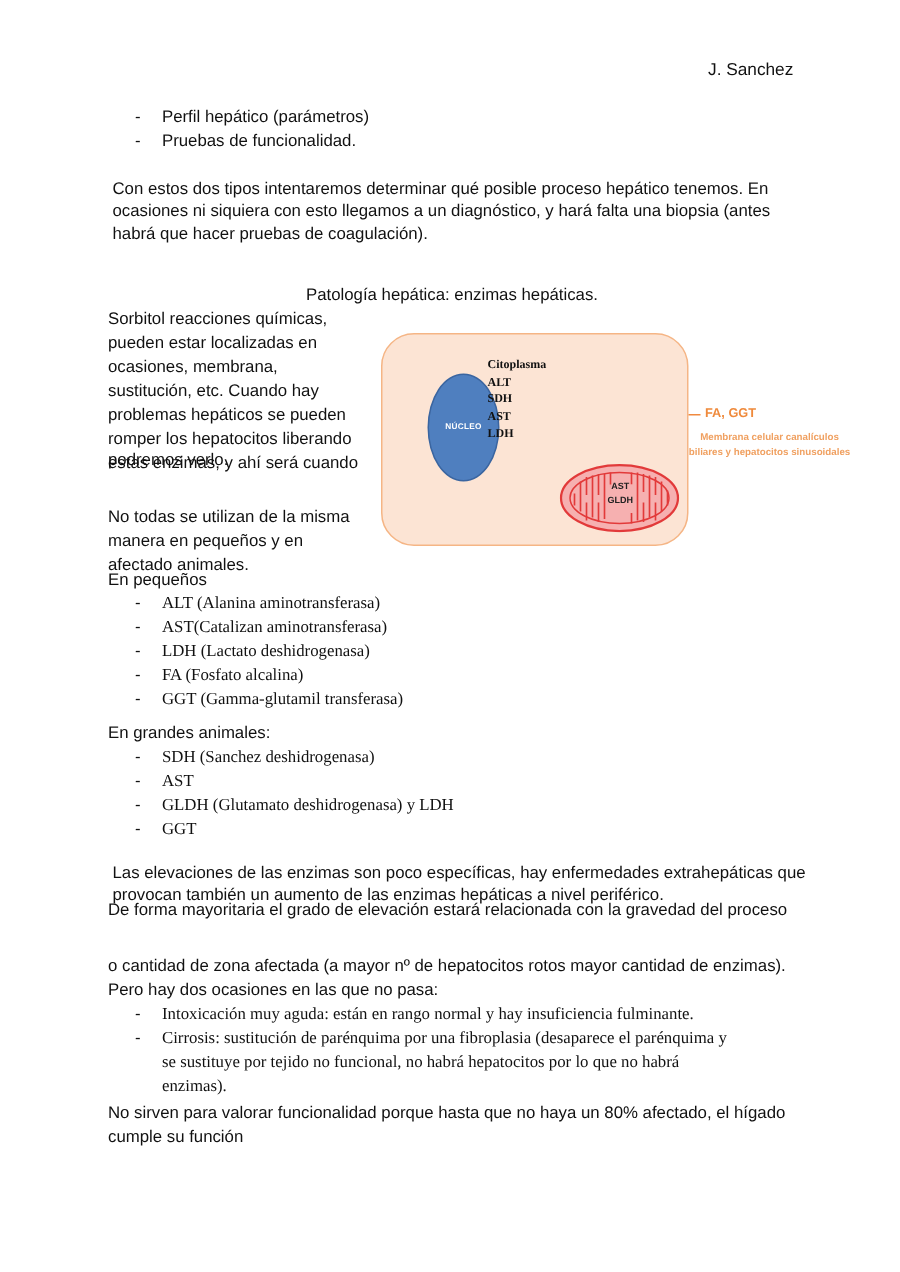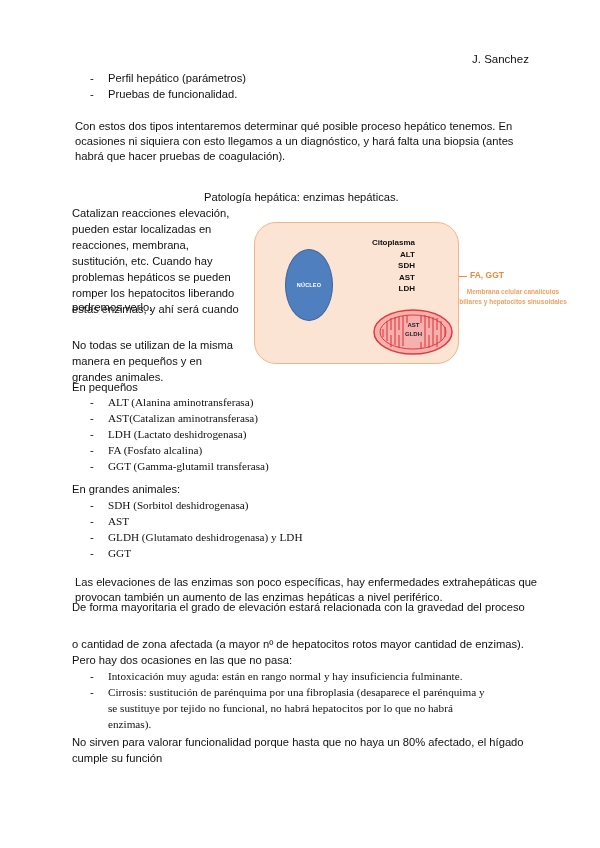--- a/index.html
+++ b/index.html
@@ -1,32 +1,32 @@
 <!DOCTYPE html>
 <html><head>
   <meta charset="utf-8">
   <style>
     html, body { margin: 0; padding: 0; background: #ffffff; }
     body { width: 600px; height: 848px; position: relative; overflow: hidden;
       font-family: "Liberation Sans", sans-serif; color: #111; font-size: 11.2px; }
     .line { position: absolute; white-space: nowrap; line-height: 15px; }
-    .author { top: 52px; left: 472px; font-size: 11.5px; }
+    .author { top: 40px; left: 472px; font-size: 11.5px; }
     .bullet-dash { position: absolute; left: 90px; }
     .bullet-text { position: absolute; left: 108px; }
     .sub-dash { left: 90px; }
     .sub-text { left: 108px; font-family: Liberation Serif, serif; }
     p.para { position: absolute; left: 72px; margin: 3px; width: 470px; line-height: 15.2px; }
     .diagram { position: absolute; left: 254px; top: 222px; width: 205px; height: 142px;
       background: #fce4d4; border: 1.5px solid #f5b585; border-radius: 22px; box-sizing: border-box; }
     .nucleus { position: absolute; left: 30px; top: 26px; width: 46px; height: 70px;
       background: #4f7fbf; border: 1px solid #3a65a0; border-radius: 50%;
       display: flex; align-items: center; justify-content: center; }
     .nucleus span { color: #fff; font-size: 5.5px; font-weight: bold; letter-spacing: 0.2px; }
-    .cyto { position: absolute; left: 70px; top: 14px; width: 90px; text-align: right;
-      font-weight: bold; font-size: 8px; line-height: 11.5px; color: #111; }
+    .cyto { position: absolute; left: 70px; top: 14px; width: 90px; text-align: left;
+      font-weight: bold; font-size: 8px; line-height: 11.5px; color: #111; font-family: Liberation Serif, serif; }
     .mito { position: absolute; left: 118px; top: 86px; width: 80px; height: 46px; }
     .mito-label { position: absolute; left: 150px; top: 98px; font-size: 6px; font-weight: bold;
       text-align: center; line-height: 9px; color: #222; }
     .side-line { position: absolute; left: 459px; top: 276px; width: 8px; height: 1px; background: #f08a40; }
     .side-title { position: absolute; left: 470px; top: 270px; color: #ef8a3c; font-weight: bold; font-size: 8.5px; text-align: right; }
     .side-desc { position: absolute; left: 458px; top: 287px; width: 110px; text-align: center;
       color: #f0a060; font-size: 6.5px; font-weight: bold; line-height: 9.5px; }
   </style>
 </head>
 <body>
@@ -39,23 +39,23 @@
     <span class="line bullet-text" style="top:71px">Perfil hepático (parámetros)</span>
     <span class="line bullet-dash" style="top:87px">-</span>
     <span class="line bullet-text" style="top:87px">Pruebas de funcionalidad.</span>
   </div>
 
   <p class="para" style="top:116px">Con estos dos tipos intentaremos determinar qué posible proceso hepático tenemos. En ocasiones ni siquiera con esto llegamos a un diagnóstico, y hará falta una biopsia (antes habrá que hacer pruebas de coagulación).</p>
 
   <div class="line" style="top:190px; left:204px;">Patología hepática: enzimas hepáticas.</div>
 
   <div>
-    <div class="line" style="top:206px; left:72px">Catalizan reacciones elevación,</div>
+    <div class="line" style="top:206px; left:72px">Sorbitol reacciones químicas,</div>
     <div class="line" style="top:222px; left:72px">pueden estar localizadas en</div>
-    <div class="line" style="top:238px; left:72px">reacciones, membrana,</div>
+    <div class="line" style="top:238px; left:72px">ocasiones, membrana,</div>
     <div class="line" style="top:254px; left:72px">sustitución, etc. Cuando hay</div>
     <div class="line" style="top:270px; left:72px">problemas hepáticos se pueden</div>
     <div class="line" style="top:286px; left:72px">romper los hepatocitos liberando</div>
     <div class="line" style="top:302px; left:72px">estas enzimas, y ahí será cuando</div>
     <div class="line" style="top:300px; left:72px">podremos verlo.</div>
   </div>
 
   <div class="diagram">
     <div class="nucleus">
       <span>NÚCLEO</span>
@@ -80,41 +80,41 @@
       <div>GLDH</div>
     </div>
   </div>
   <div class="side-line"></div>
   <div class="side-title">FA, GGT</div>
   <div class="side-desc">Membrana celular canalículos biliares y hepatocitos sinusoidales</div>
 
   <div>
     <div class="line" style="top:338px; left:72px">No todas se utilizan de la misma</div>
     <div class="line" style="top:354px; left:72px">manera en pequeños y en</div>
-    <div class="line" style="top:370px; left:72px">grandes animales.</div>
+    <div class="line" style="top:370px; left:72px">afectado animales.</div>
   </div>
 
   <div>
     <div class="line" style="top:380px; left:72px">En pequeños</div>
     <span class="line sub-dash" style="top:395px">-</span>
     <span class="line sub-text" style="top:395px">ALT (Alanina aminotransferasa)</span>
     <span class="line sub-dash" style="top:411px">-</span>
     <span class="line sub-text" style="top:411px">AST(Catalizan aminotransferasa)</span>
     <span class="line sub-dash" style="top:427px">-</span>
     <span class="line sub-text" style="top:427px">LDH (Lactato deshidrogenasa)</span>
     <span class="line sub-dash" style="top:443px">-</span>
     <span class="line sub-text" style="top:443px">FA (Fosfato alcalina)</span>
     <span class="line sub-dash" style="top:459px">-</span>
     <span class="line sub-text" style="top:459px">GGT (Gamma-glutamil transferasa)</span>
   </div>
 
   <div>
     <div class="line" style="top:482px; left:72px">En grandes animales:</div>
     <span class="line sub-dash" style="top:498px">-</span>
-    <span class="line sub-text" style="top:498px">SDH (Sorbitol deshidrogenasa)</span>
+    <span class="line sub-text" style="top:498px">SDH (Sanchez deshidrogenasa)</span>
     <span class="line sub-dash" style="top:514px">-</span>
     <span class="line sub-text" style="top:514px">AST</span>
     <span class="line sub-dash" style="top:530px">-</span>
     <span class="line sub-text" style="top:530px">GLDH (Glutamato deshidrogenasa) y LDH</span>
     <span class="line sub-dash" style="top:546px">-</span>
     <span class="line sub-text" style="top:546px">GGT</span>
   </div>
 
   <p class="para" style="top:572px">Las elevaciones de las enzimas son poco específicas, hay enfermedades extrahepáticas que provocan también un aumento de las enzimas hepáticas a nivel periférico.</p>
 

